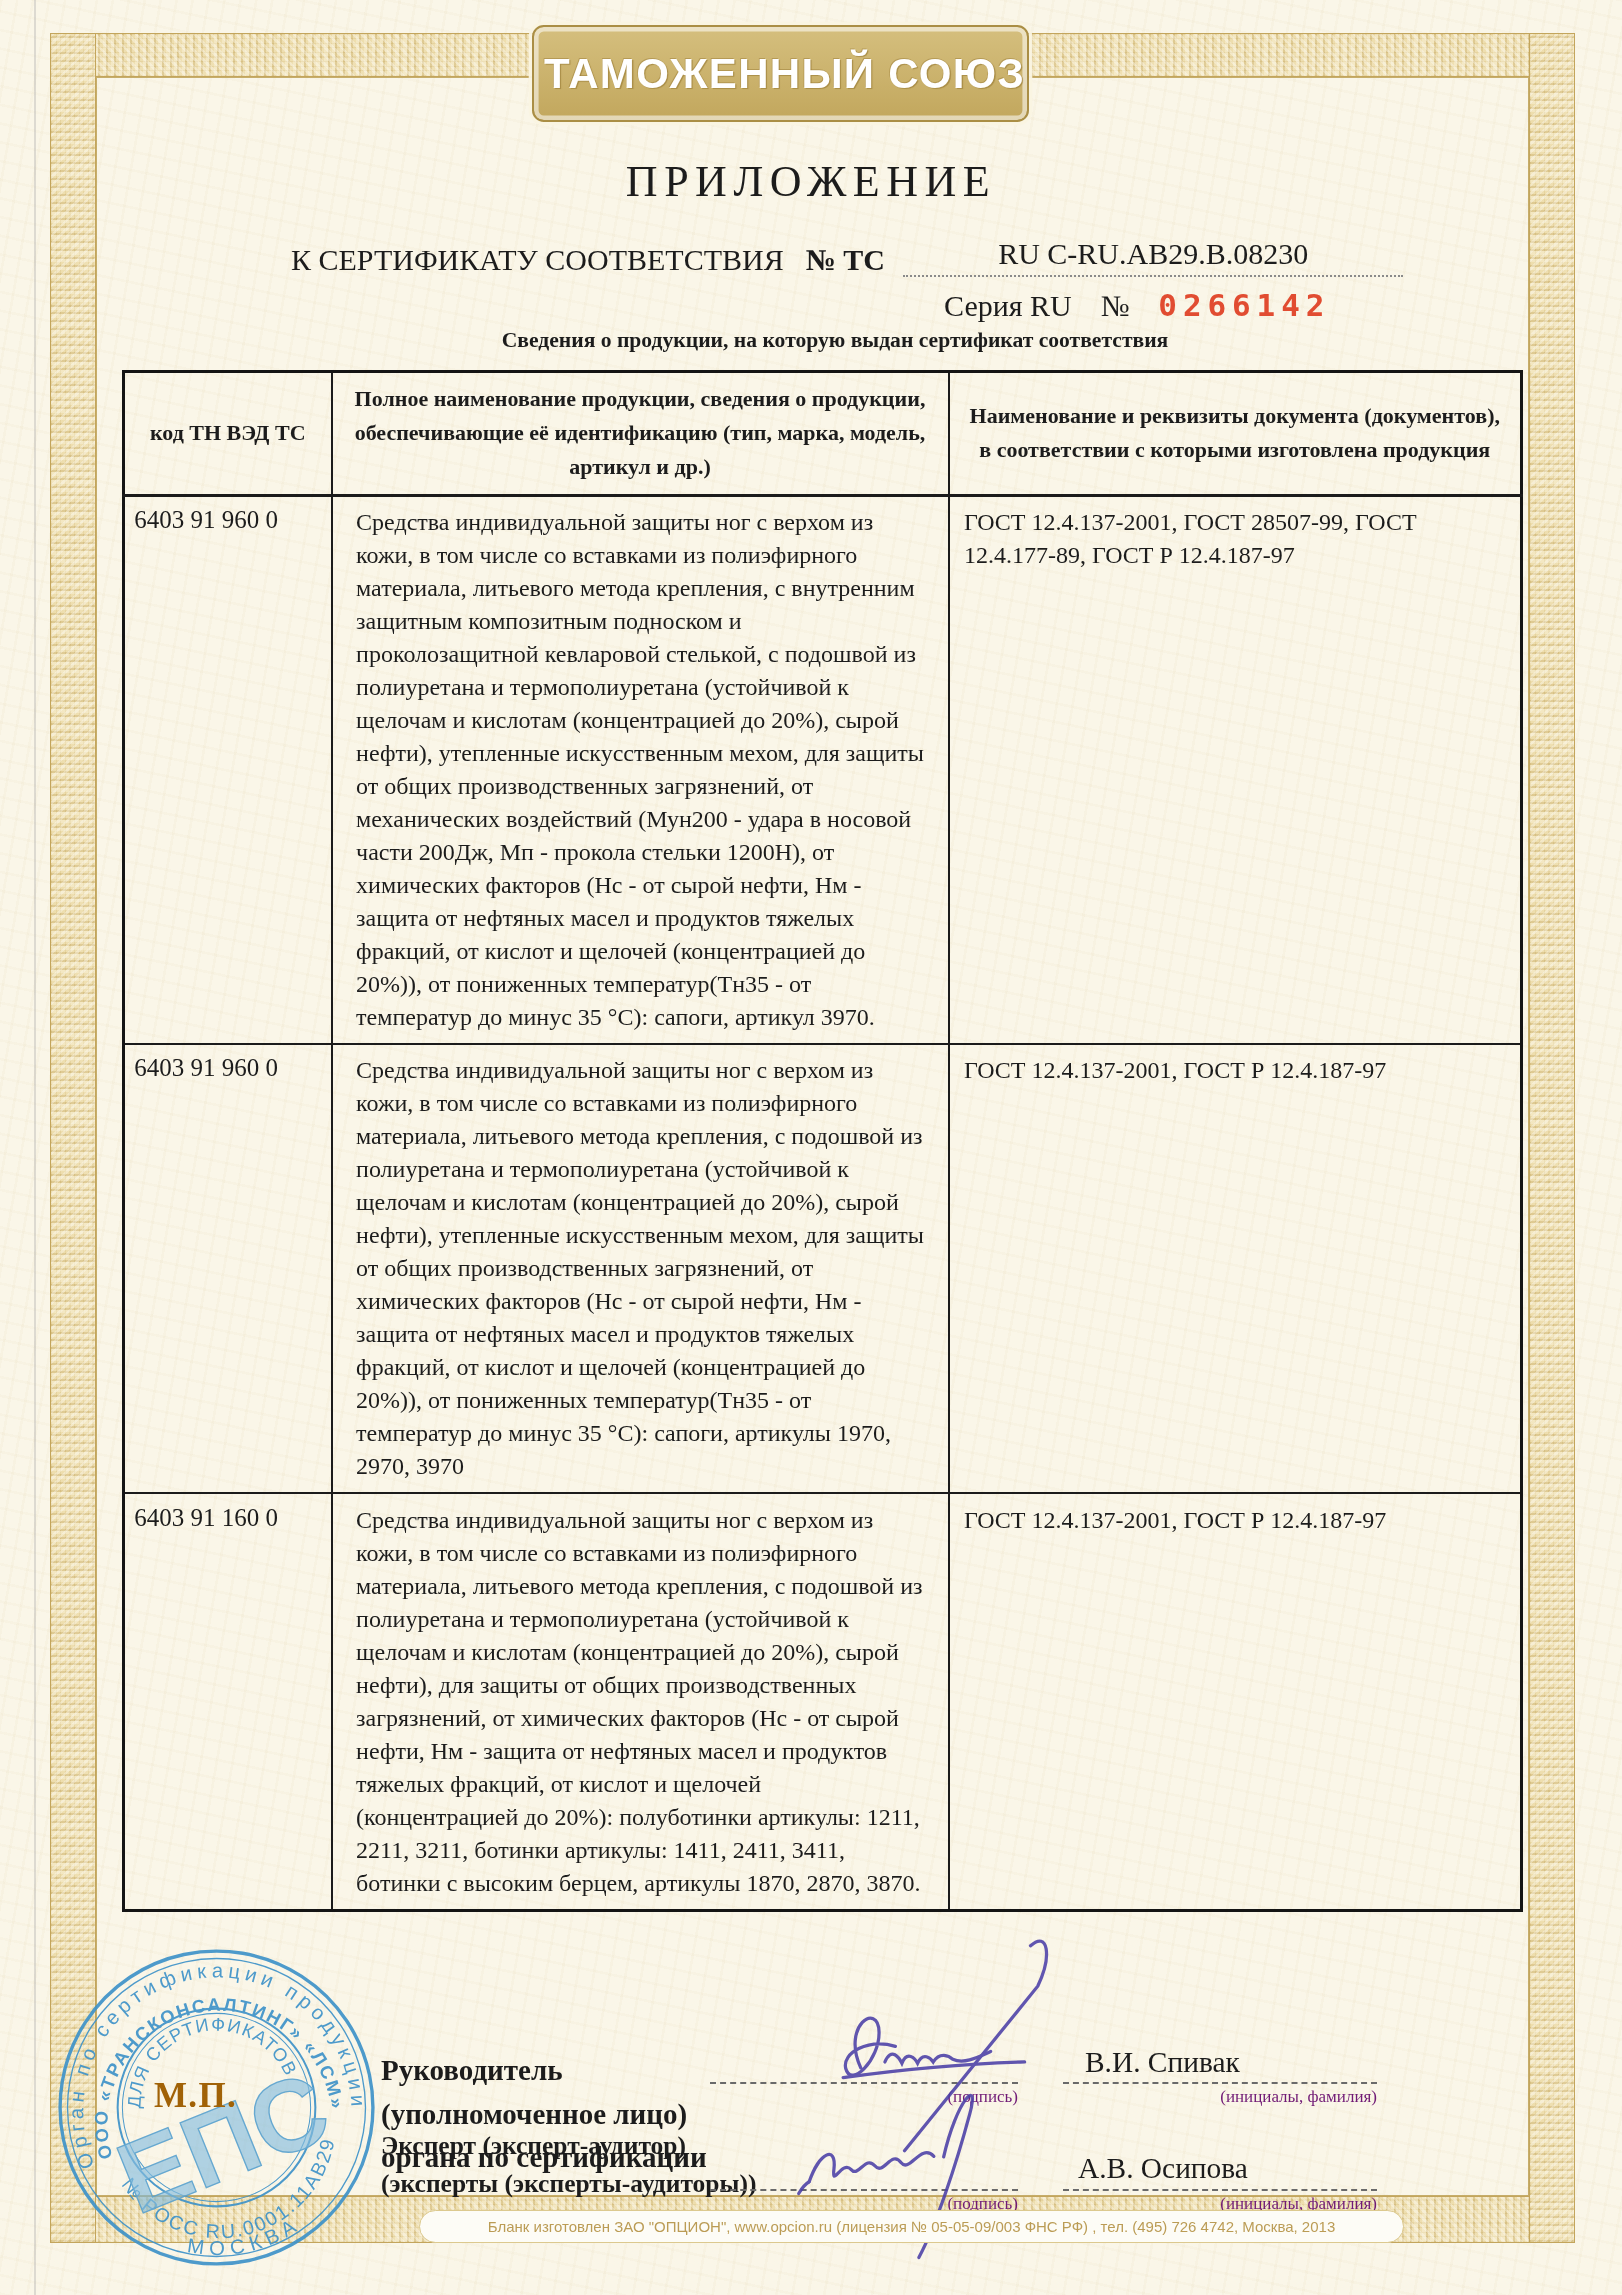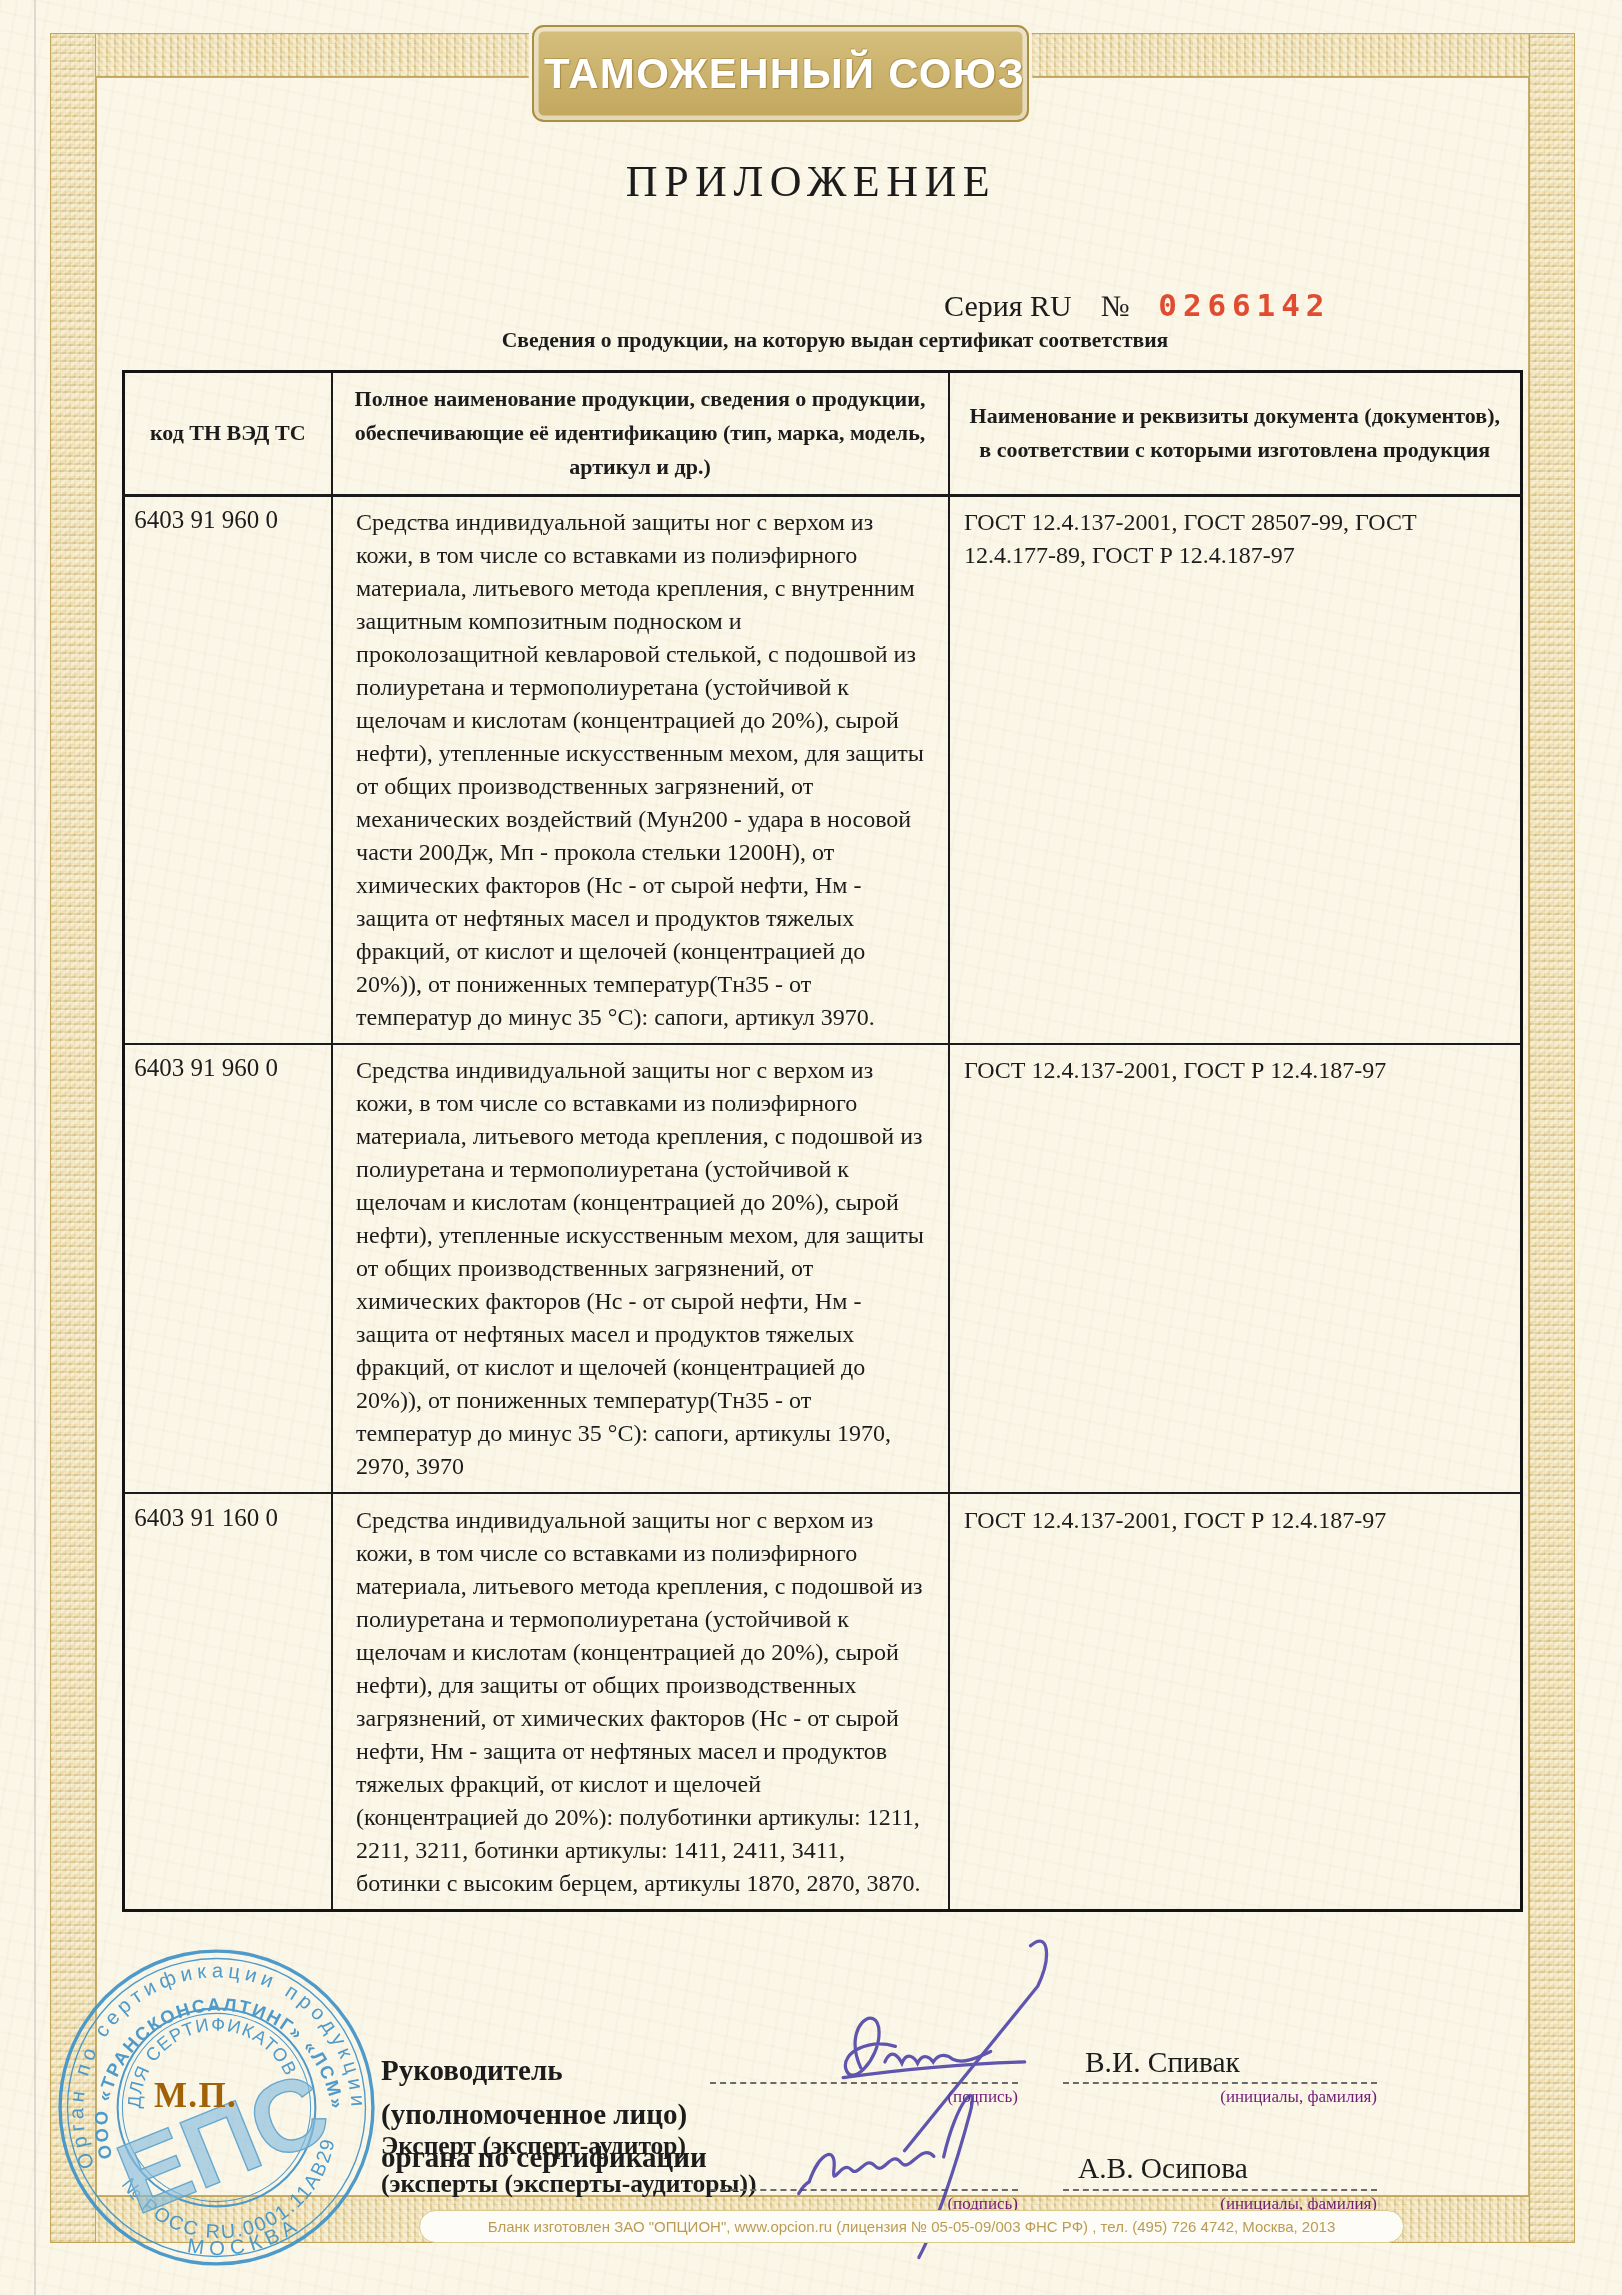--- a/index.html
+++ b/index.html
@@ -161,20 +161,25 @@
   <div class="band band-v band-left"></div>
   <div class="band band-v band-right"></div>
   <div class="inner-frame"></div>
 
   <div class="badge">
     <span class="badge-label">ТАМОЖЕННЫЙ СОЮЗ</span>
   </div>
 
   <div class="doc-title">ПРИЛОЖЕНИЕ</div>
 
+  <div class="cert-line">
+    <span>К СЕРТИФИКАТУ СООТВЕТСТВИЯ</span>
+    <span class="cert-no-label">№ ТС</span>
+    <span class="cert-number">RU C-RU.АВ29.В.08230</span>
+  </div>
 
   <div class="series-line">
     <span>Серия RU</span>
     <span>№</span>
     <span class="series-number">0266142</span>
   </div>
 
   <div class="table-caption">Сведения о продукции, на которую выдан сертификат соответствия</div>
 
   <table class="products">

